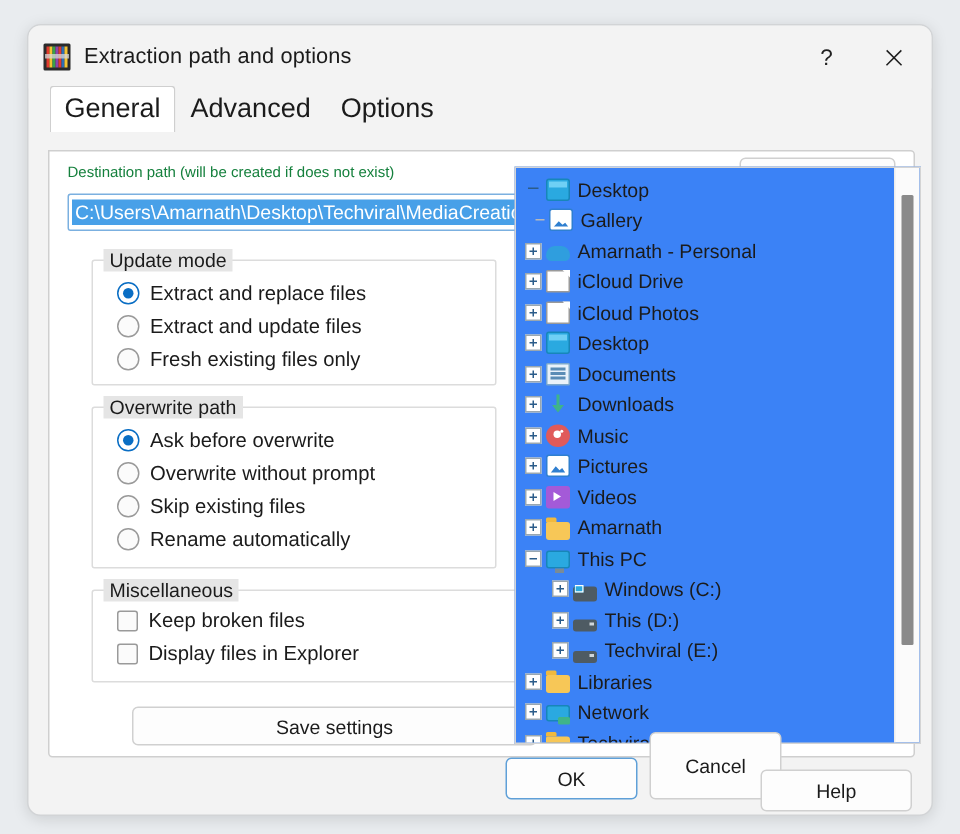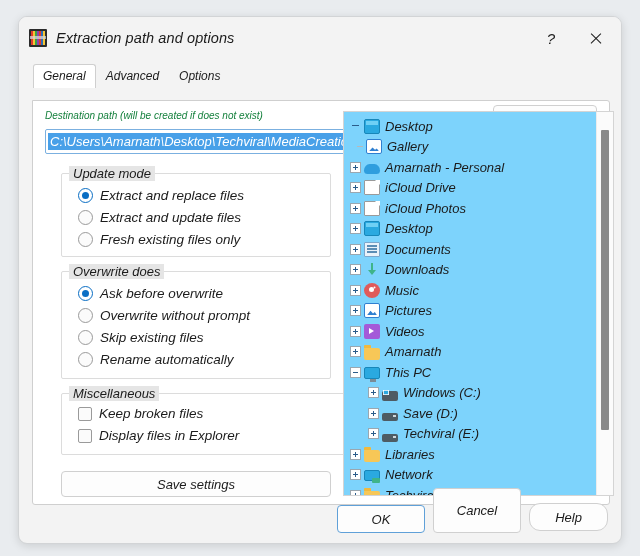--- a/index.html
+++ b/index.html
@@ -7,21 +7,20 @@
     margin: 0; padding: 0;
     width: 640px; height: 556px;
     background: #eef1f4;
     font-family: "Liberation Sans", sans-serif;
     overflow: hidden;
   }
   #root {
     position: relative;
     width: 640px; height: 556px;
     background: #e9ecef;
-    font-style: italic;
   }
 
   
   .window {
     position: absolute;
     left: 18px; top: 16px;
     width: 604px; height: 528px;
     background: #f3f3f3;
     border: 1px solid #d2d4d6;
     border-radius: 9px;
@@ -83,21 +82,21 @@
   }
   .xglyph:before { transform: rotate(45deg); }
   .xglyph:after  { transform: rotate(-45deg); }
 
   
   .tabstrip {
     position: relative;
     margin: 2px 0 0 14px;
     height: 26px;
     display: flex; align-items: flex-end;
-    font-size: 12px;
+    font-size: 18px;
   }
   .tab {
     padding: 4px 9px 5px 9px;
     color: #1b1b1b;
     border: 1px solid transparent;
     border-bottom: none;
     position: relative;
     top: 1px;
     cursor: default;
   }
@@ -154,20 +153,21 @@
   
   .btn {
     background: #fdfdfd;
     border: 1px solid #d0d0d0;
     border-radius: 4px;
     font-size: 13px;
     color: #1b1b1b;
     font-family: "Liberation Sans", sans-serif;
     display: flex; align-items: center; justify-content: center;
     cursor: default;
+    margin-left: 27px;
   }
   .btn-display  { position: absolute; right: 12px; top: 4px;  width: 104px; height: 26px; }
   .btn-newfolder{ position: absolute; right: 12px; top: 35px; width: 104px; height: 26px; }
 
   
   .group {
     position: absolute;
     border: 1px solid #dcdcdc;
     border-radius: 2px;
   }
@@ -226,21 +226,21 @@
     position: absolute;
     left: 28px; top: 370px;
     width: 270px; height: 26px;
   }
 
   
   .tree-wrap {
     position: absolute;
     left: 310px; top: 10px;
     width: 271px; height: 385px;
-    background: #7dd3fc;
+    background: #3b82f6;
     border: 1px solid #d4d4d4;
     overflow: hidden;
   }
   .tree {
     position: absolute;
     left: 0; top: 0; right: 17px; bottom: 0;
     padding: 4px 0 0 0;
     overflow: hidden;
   }
   .trow {
@@ -352,22 +352,22 @@
   .btn-ok {
     position: absolute; right: 196px; bottom: 10px;
     width: 88px; height: 28px;
     border: 1.5px solid #5fa0d8;
   }
   .btn-cancel {
     position: absolute; right: 100px; bottom: 10px;
     width: 88px; height: 45px;
   }
   .btn-help {
-    position: absolute; right: 13px; bottom: 12px;
-    width: 79px; height: 28px; border-radius: 11px;
+    position: absolute; right: 13px; bottom: 2px;
+    width: 101px; height: 28px;
   }
 </style>
 </head>
 <body>
 
 <div id="root">
   <div class="window">
 
     <div class="titlebar">
       <div class="title-icon">
@@ -418,21 +418,21 @@
           <span class="radio"></span>
           <span>Extract and update files</span>
         </div>
         <div class="opt" style="top:58px">
           <span class="radio"></span>
           <span>Fresh existing files only</span>
         </div>
       </div>
 
       <div class="group g-overwrite">
-        <div class="legend">Overwrite does</div>
+        <div class="legend">Overwrite path</div>
         <div class="opt" style="top:14px">
           <span class="radio on"></span>
           <span>Ask before overwrite</span>
         </div>
         <div class="opt" style="top:36px">
           <span class="radio"></span>
           <span>Overwrite without prompt</span>
         </div>
         <div class="opt" style="top:58px">
           <span class="radio"></span>
@@ -541,21 +541,21 @@
 
           <div class="trow indent2">
             <span class="exp plus"></span>
             <span class="ico drivewin"></span>
             <span class="lbl">Windows (C:)</span>
           </div>
 
           <div class="trow indent2">
             <span class="exp plus"></span>
             <span class="ico drive"></span>
-            <span class="lbl">Save (D:)</span>
+            <span class="lbl">This (D:)</span>
           </div>
 
           <div class="trow indent2">
             <span class="exp plus"></span>
             <span class="ico drive"></span>
             <span class="lbl">Techviral (E:)</span>
           </div>
 
           <div class="trow indent1">
             <span class="exp plus"></span>

